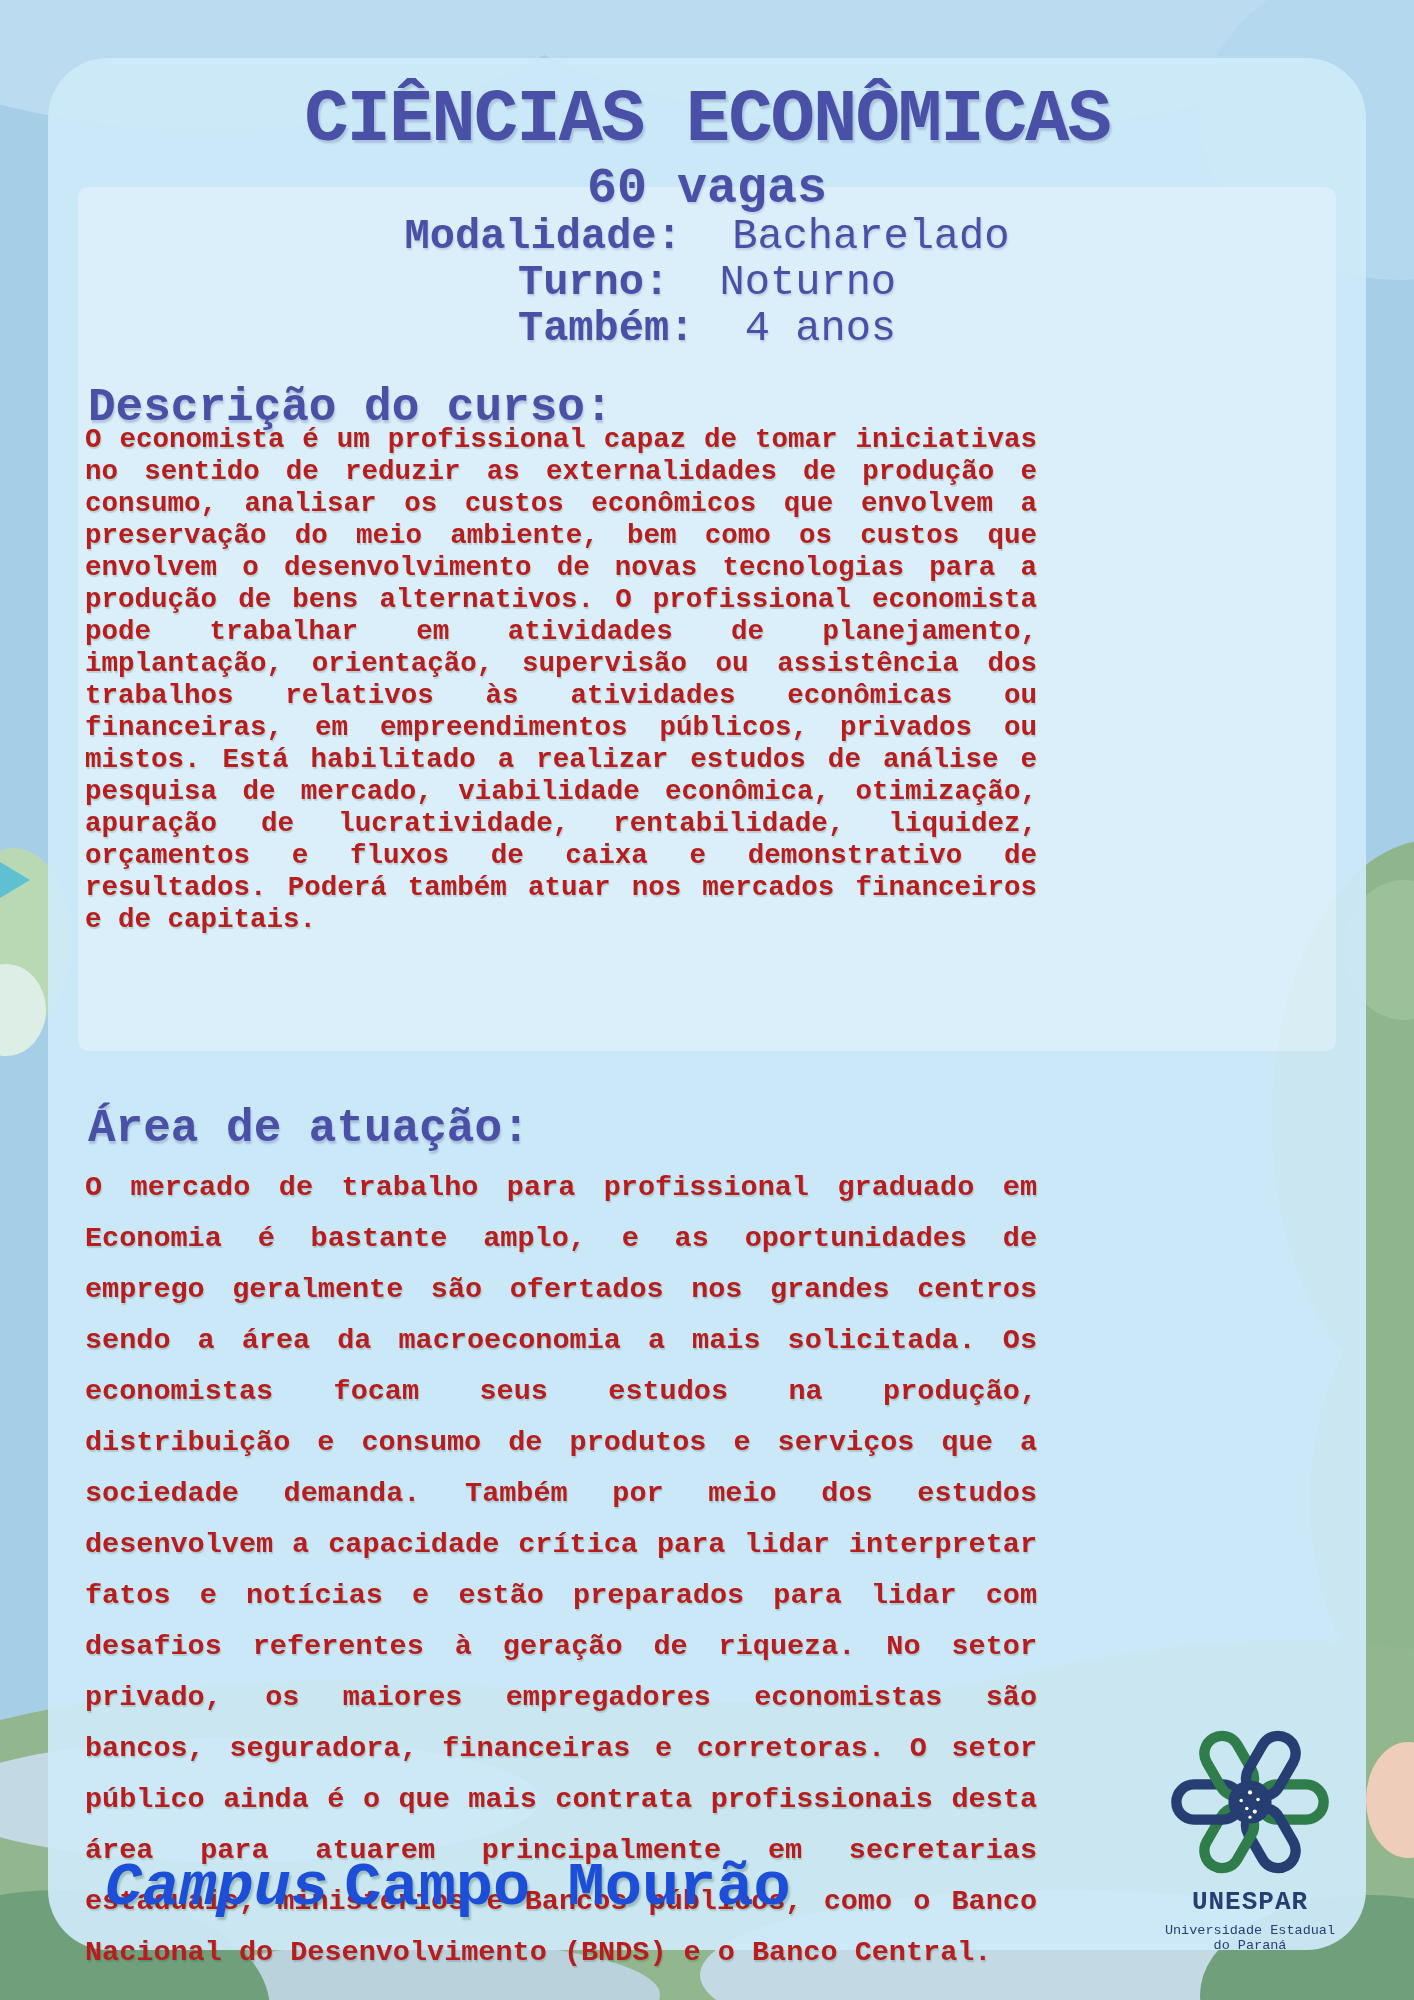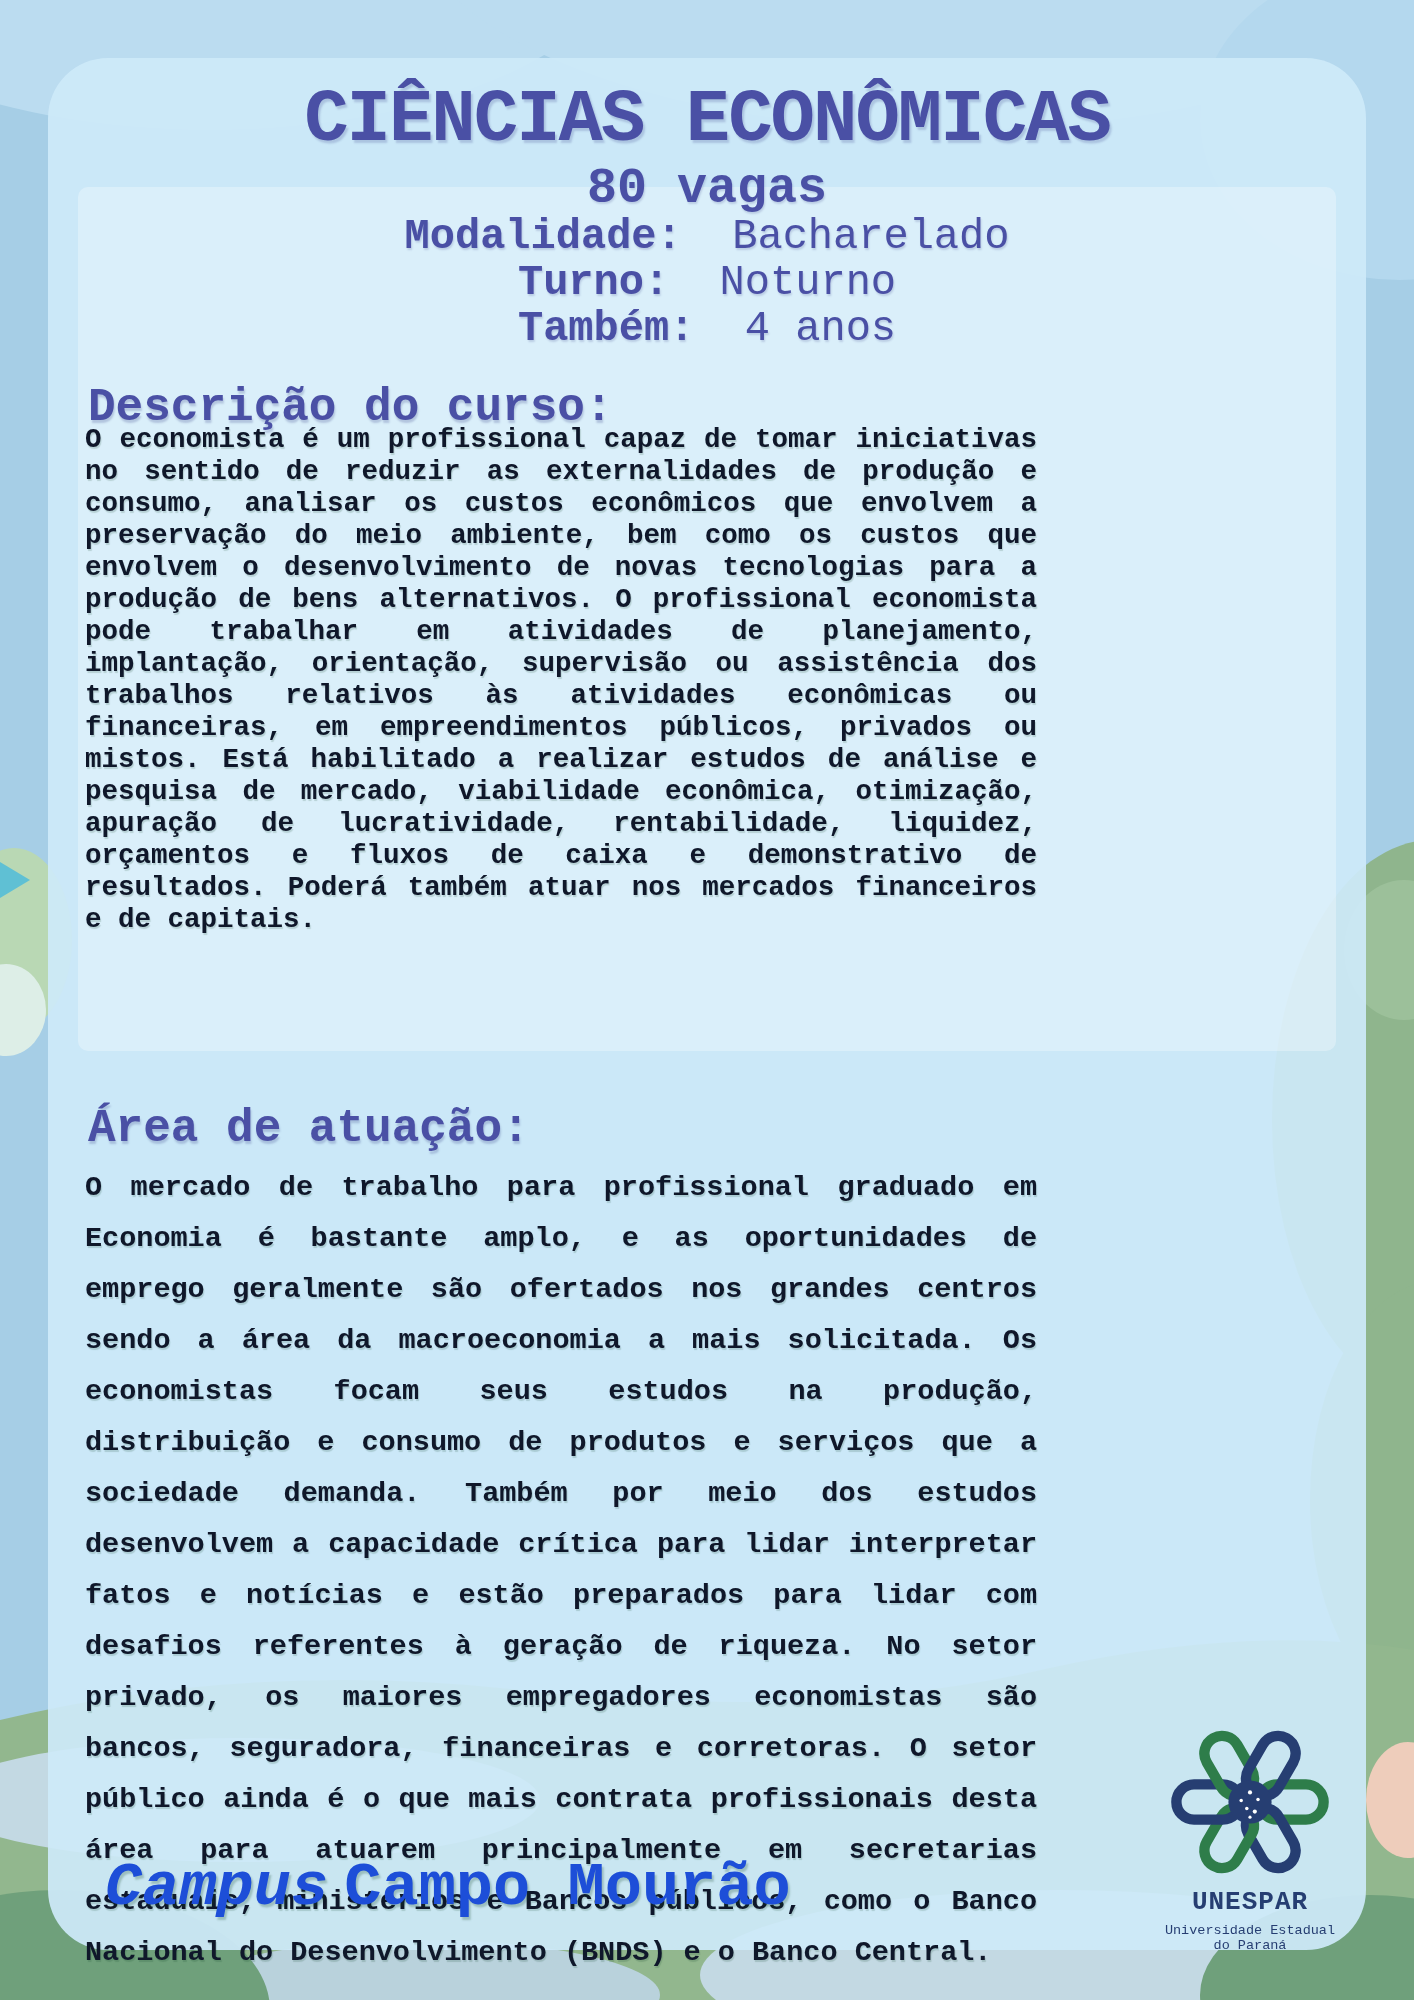--- a/index.html
+++ b/index.html
@@ -39,21 +39,21 @@
   }
   .info-block .lbl{font-weight:700;}
   .info-block .val{font-weight:400;}
   .section-heading{
     position:absolute;left:88px;
     font-size:46px;font-weight:700;
     text-shadow:1px 3px 2px rgba(60,70,140,0.25);
   }
   .body-text{
     position:absolute;left:85px;width:952px;
-    color:#0f172a;font-weight:700;
+    color:#b91c1c;font-weight:700;
     text-align:justify;
     text-shadow:1px 2px 1px rgba(20,70,45,0.18);
   }
   #para1{top:424px;font-size:27.5px;line-height:32px;}
   #para2{top:1162px;font-size:28.5px;line-height:51px;}
   #h1{top:366px;margin-top:16px;}
   #h2{top:1103px;}
   .campus{
     position:absolute;left:105px;top:1852px;
     color:#1d4ed8;font-size:62px;font-weight:700;
@@ -98,21 +98,21 @@
     <ellipse cx="420" cy="1995" rx="240" ry="55" fill="#b9d2dc"></ellipse>
     <ellipse cx="60" cy="2010" rx="210" ry="120" fill="#6fa07b"></ellipse>
     <ellipse cx="1370" cy="1995" rx="170" ry="100" fill="#6fa07b"></ellipse>
     <ellipse cx="1408" cy="1800" rx="42" ry="58" fill="#eecdbb"></ellipse>
   </svg>
 
   <div id="card"></div>
   <div id="inner-panel"></div>
 
   <div class="title purple">CIÊNCIAS ECONÔMICAS</div>
-  <div class="vagas purple">80 vagas</div>
+  <div class="vagas purple">60 vagas</div>
 
   <div class="info-block purple">
     <div>
       <span class="lbl">Modalidade:</span>
       <span class="val">&nbsp;<span>Bacharelado</span></span>
     </div>
     <div>
       <span class="lbl">Turno:</span>
       <span class="val">&nbsp;<span>Noturno</span></span>
     </div>

